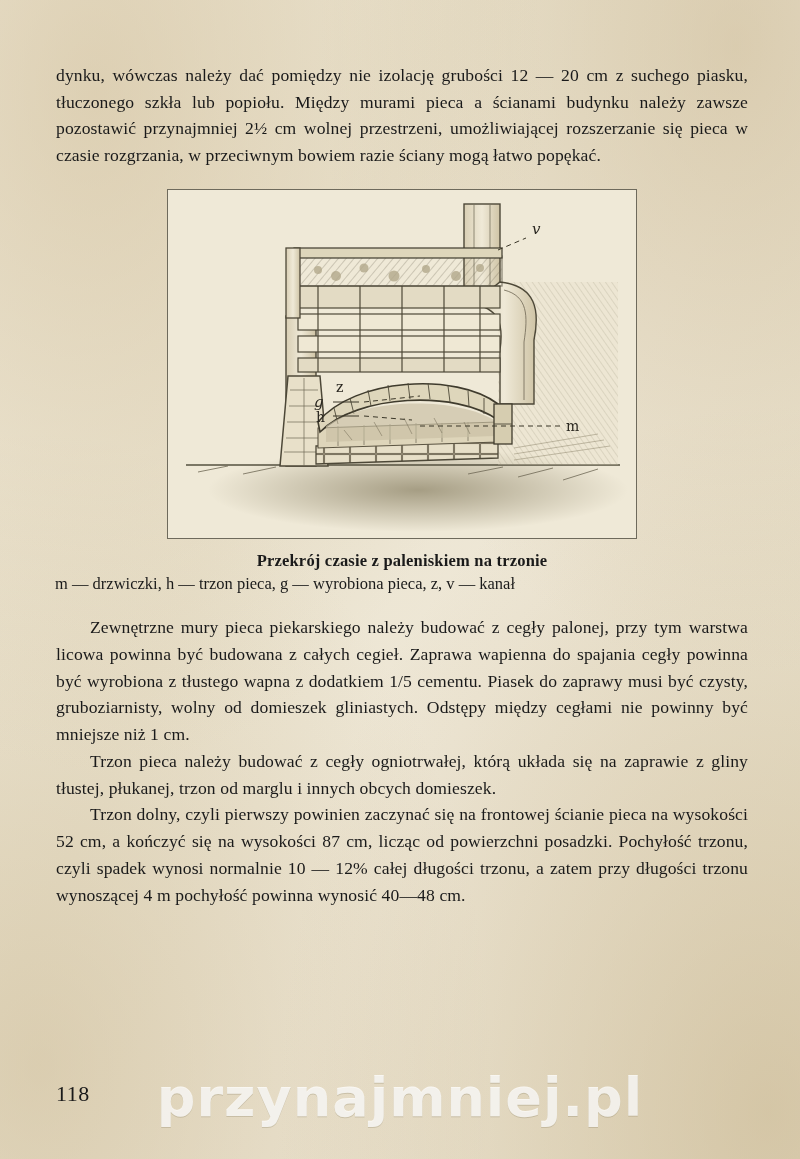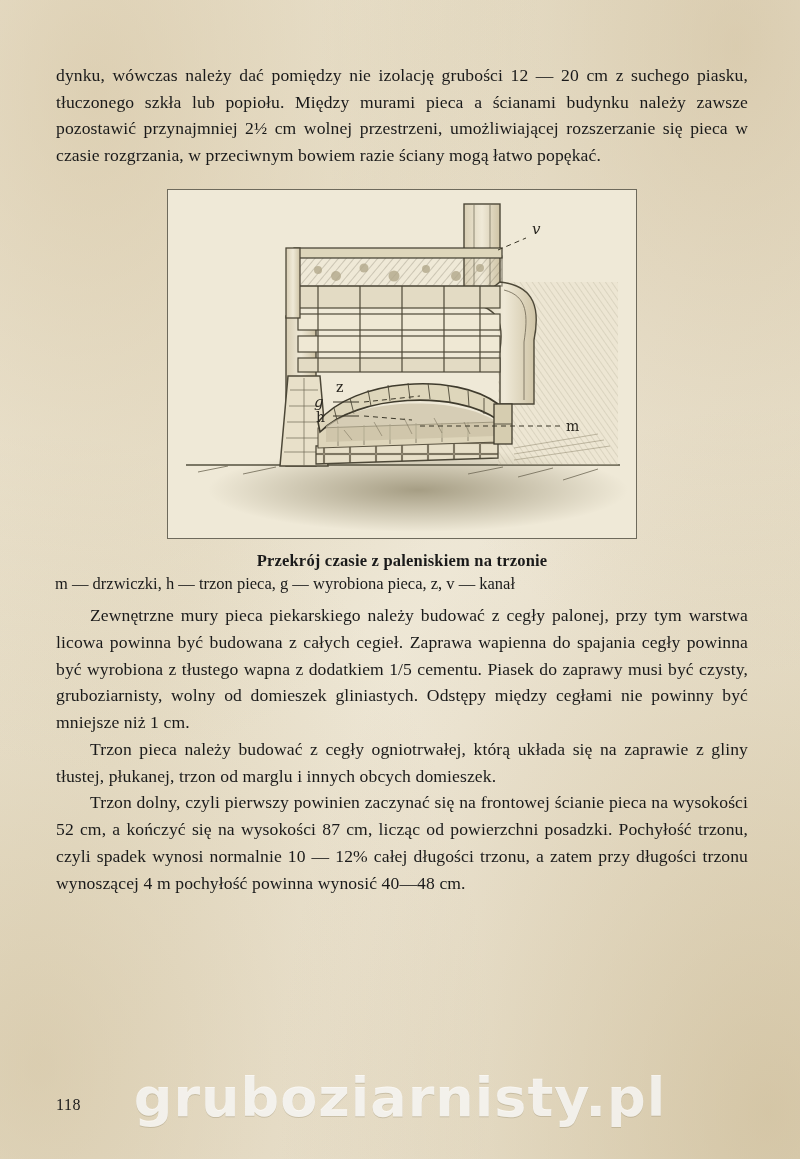--- a/index.html
+++ b/index.html
@@ -68,28 +68,28 @@
     text-align: justify;
     margin-top: 2px;
     width: 690px;
     margin-left: -112px;
   }
   .fig-caption-legend .second-line {
     display: block;
     text-align: center;
     margin-left: -40px;
   }
-  .para-block { margin-top: 7px; }
+  .para-block { margin-top: 19px; }
   .para-block p.body + p.body { margin-top: 0; }
 
   .folio {
     position: absolute;
     left: 56px;
-    bottom: 45px;
-    font-size: 16px;
+    bottom: 52px;
+    font-size: 22px;
     letter-spacing: 0.5px;
   }
   .watermark {
     position: absolute;
     left: 0;
     right: 0;
     bottom: 30px;
     text-align: center;
     font-family: "DejaVu Sans", sans-serif;
     font-weight: bold;
@@ -274,13 +274,13 @@
 
   <div class="para-block">
     <p class="body indent">Zewnętrzne mury pieca piekarskiego należy budować z cegły palonej, przy tym warstwa licowa powinna być budowana z całych cegieł. Zaprawa wapienna do spajania cegły powinna być wyrobiona z tłustego wapna z dodatkiem 1/5 cementu. Piasek do zaprawy musi być czysty, gruboziarnisty, wolny od domieszek gliniastych. Odstępy między cegłami nie powinny być mniejsze niż 1 cm.</p>
     <p class="body indent">Trzon pieca należy budować z cegły ogniotrwałej, którą układa się na zaprawie z gliny tłustej, płukanej, trzon od marglu i innych obcych domieszek.</p>
     <p class="body indent">Trzon dolny, czyli pierwszy powinien zaczynać się na frontowej ścianie pieca na wysokości 52 cm, a kończyć się na wysokości 87 cm, licząc od powierzchni posadzki. Pochyłość trzonu, czyli spadek wynosi normalnie 10 — 12% całej długości trzonu, a zatem przy długości trzonu wynoszącej 4 m pochyłość powinna wynosić 40—48 cm.</p>
   </div>
 
   <div class="folio">118</div>
 </div>
 
-<div class="watermark">gruboziarnisty.pl</div>
+<div class="watermark">przynajmniej.pl</div>
 
 </body></html>

